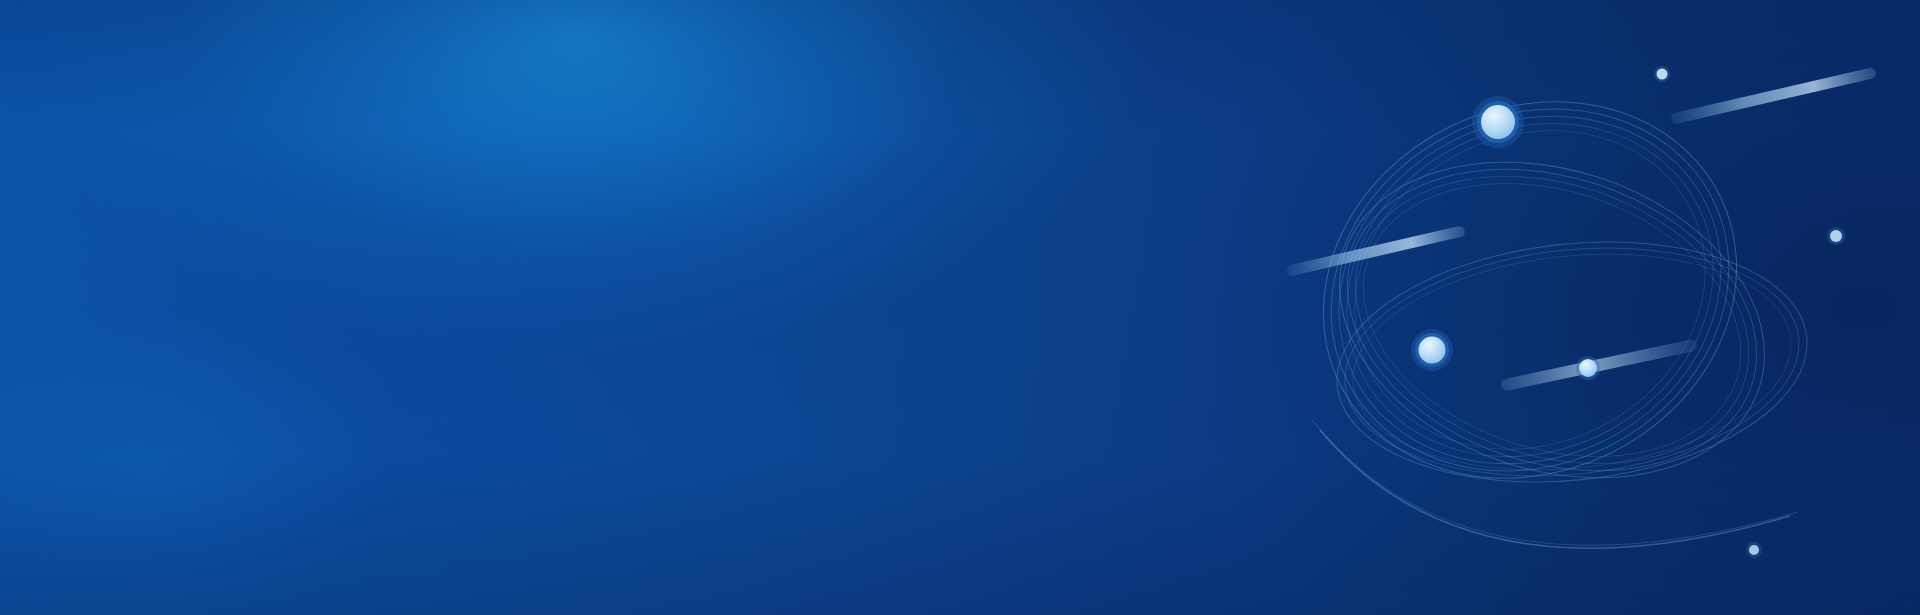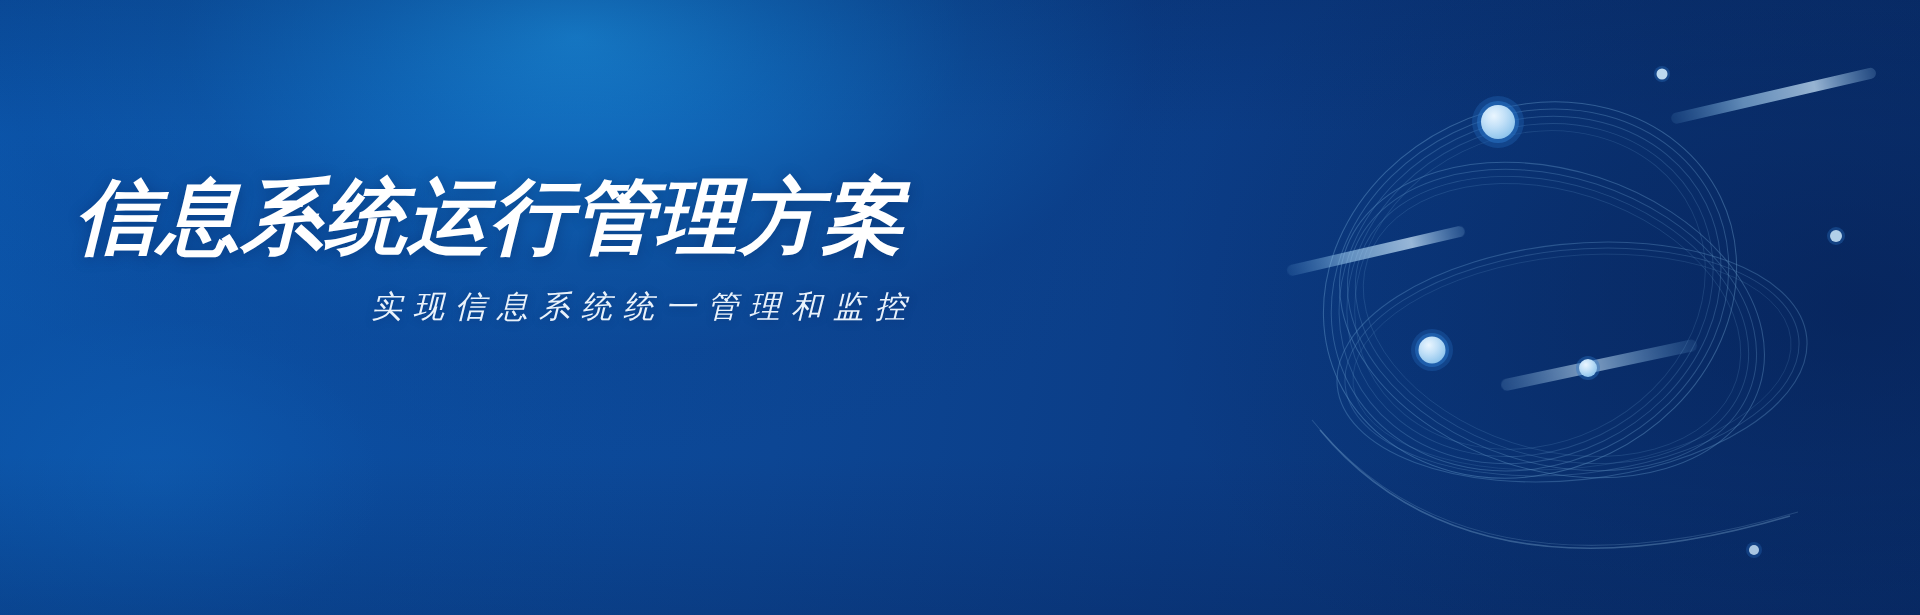--- a/index.html
+++ b/index.html
@@ -363,18 +363,14 @@
         <g>
           <circle cx="554" cy="560" r="8" fill="#2a72c4" fill-opacity="0.30"></circle>
           <circle cx="554" cy="560" r="5" fill="#cfe9fb" fill-opacity="0.8"></circle>
         </g>
       </g>
     </svg>
   </div>
 
   <div class="bg-vig"></div>
 
-  <div class="text-block">
-    <h1 class="title">信息系统运行管理方案</h1>
-    <p class="subtitle">实现信息系统统一管理和监控</p>
-  </div>
 
 </div>
 
 </body></html>

